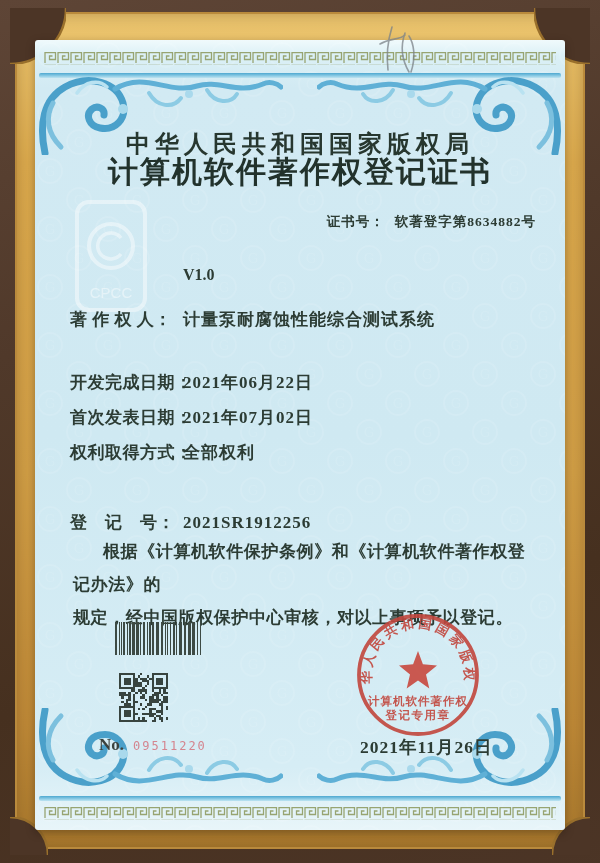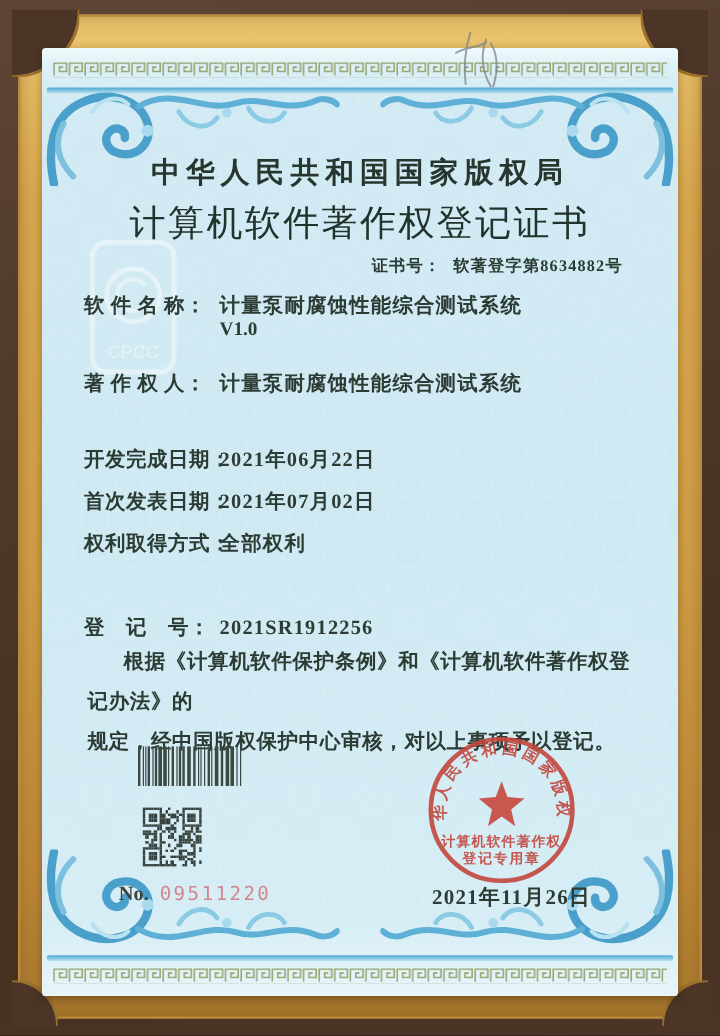--- a/index.html
+++ b/index.html
@@ -23,39 +23,39 @@
     background:linear-gradient(180deg,#4ea8d0,#8fcde6 60%,#bfe4f1);border-radius:2px;}
   .band-top{top:33px;}
   .band-bottom{top:756px;}
   .fl{position:absolute;width:246px;height:88px;}
   .fl-tl{left:2px;top:27px;}
   .fl-tr{right:2px;top:27px;transform:scaleX(-1);}
   .fl-bl{left:2px;top:668px;transform:scaleY(-1);}
   .fl-br{right:2px;top:668px;transform:scale(-1,-1);}
   .authority{position:absolute;left:0;top:88px;width:100%;text-align:center;
     font-size:24px;font-weight:bold;letter-spacing:5px;color:#27372f;}
-  .cert-title{position:absolute;left:0;top:126px;width:100%;text-align:center;
-    font-size:30px;font-weight:normal;letter-spacing:2px;color:#22322c;}
-  .certno{position:absolute;right:46px;top:173px;font-size:13.5px;font-weight:bold;color:#2c3c34;letter-spacing:1px;}
+  .cert-title{position:absolute;left:0;top:112px;width:100%;text-align:center;
+    font-size:30px;font-weight:bold;letter-spacing:2px;color:#22322c;}
+  .certno{position:absolute;right:29px;top:173px;font-size:13.5px;font-weight:bold;color:#2c3c34;letter-spacing:1px;}
   .certno .lbl{margin-right:10px;}
   .field{position:absolute;left:35px;font-size:17px;font-weight:bold;color:#2c3c34;white-space:nowrap;}
   .field .f-label{display:inline-block;width:113px;letter-spacing:0.5px;}
   .field .f-value{letter-spacing:1px;}
   .f2{position:absolute;left:148px;font-size:16px;font-weight:bold;color:#2c3c34;}
   .stmt{position:absolute;left:38px;width:462px;font-size:17px;font-weight:bold;
     color:#2c3c34;letter-spacing:0.6px;line-height:33px;}
   .stmt .indent{text-indent:30px;}
   .barcode{position:absolute;left:80px;top:582px;width:90px;height:33px;display:flex;align-items:stretch;}
   .barcode div{background:#3d4a44;}
   .qr{position:absolute;left:84px;top:633px;width:49px;height:49px;display:grid;
     grid-template-columns:repeat(21,1fr);grid-template-rows:repeat(21,1fr);}
   .qr i{display:block;}
   .qr i.d{background:#38443f;}
   .no-line{position:absolute;left:64px;top:695px;font-size:17px;color:#3b423e;font-weight:bold;}
-  .no-line .no-num{font-family:"DejaVu Sans Mono",monospace;font-weight:normal;font-size:16px;
+  .no-line .no-num{font-family:"DejaVu Sans Mono",monospace;font-weight:normal;font-size:12px;
     letter-spacing:2px;margin-left:9px;margin-top:23px;}
   .seal{position:absolute;left:317px;top:570px;width:132px;height:132px;}
   .issue-date{position:absolute;left:325px;top:695px;font-size:17.5px;font-weight:bold;
     color:#2c3c34;letter-spacing:1px;}
   .pencil{position:absolute;left:376px;top:24px;width:44px;height:56px;}
   .ghost{position:absolute;left:36px;top:158px;width:80px;height:118px;opacity:.45;}
 </style>
 </head>
 <body>
 
@@ -144,23 +144,20 @@
         <use href="#flourish"></use>
       </svg>
 
     <div class="authority">中华人民共和国国家版权局</div>
     <div class="cert-title">计算机软件著作权登记证书</div>
 
     <div class="certno">
       <span class="lbl">证书号：</span><span>软著登字第8634882号</span>
     </div>
 
-    <div class="field" style="top:203px">
-      <span class="f-label">软 件 名 称：</span><span class="f-value">计量泵耐腐蚀性能综合测试系统</span>
-    </div>
     <div class="f2" style="top:226px">V1.0</div>
 
     <div class="field" style="top:268px">
       <span class="f-label">著 作 权 人：</span><span class="f-value">计量泵耐腐蚀性能综合测试系统</span>
     </div>
     <div class="field" style="top:331px">
       <span class="f-label">开发完成日期：</span><span class="f-value">2021年06月22日</span>
     </div>
     <div class="field" style="top:366px">
       <span class="f-label">首次发表日期：</span><span class="f-value">2021年07月02日</span>

